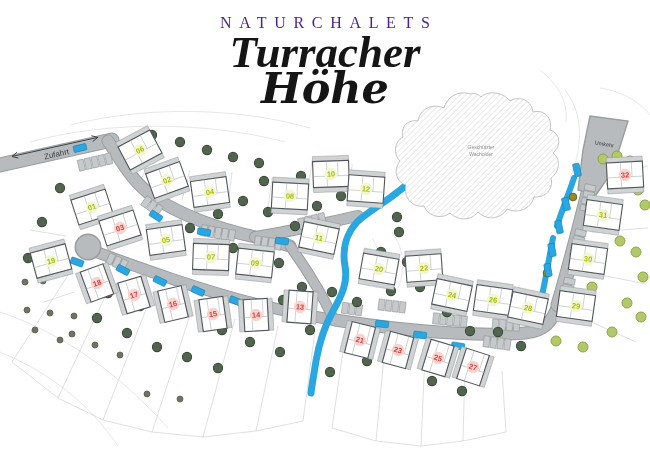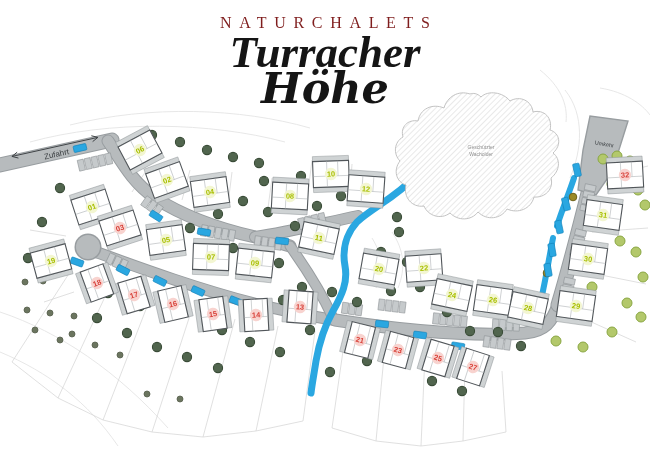--- a/index.html
+++ b/index.html
@@ -1,21 +1,21 @@
 <!DOCTYPE html>
 <html><head>
 <meta charset="utf-8">
 <style>
   html,body{margin:0;padding:0;background:#ffffff;}
   .stage{position:relative;width:650px;height:450px;background:#fff;overflow:hidden;
          font-family:"Liberation Sans",sans-serif;}
   .titleblock{position:absolute;top:14px;left:0;width:100%;text-align:center;z-index:5;
               pointer-events:none;}
   .brand{font-family:"Liberation Serif",serif;font-size:16px;letter-spacing:.48em;
-         color:#7f1d1d;margin-left:.48em;}
+         color:#4c1d95;margin-left:.48em;}
   .script1,.script2{font-family:"DejaVu Serif",serif;font-style:italic;font-weight:600;
          color:#151515;line-height:.82;}
   .script1{font-size:45px;margin-top:2px;font-family:Liberation Serif, serif;}
   .script2{font-size:43px;font-style:italic;}
   svg{position:absolute;top:0;left:0;}
   svg text{font-family:"Liberation Sans",sans-serif;}
   .roadlabel{fill:#3c4043;}
   .arealabel{fill:#8f8f8f;}
 </style>
 </head>

